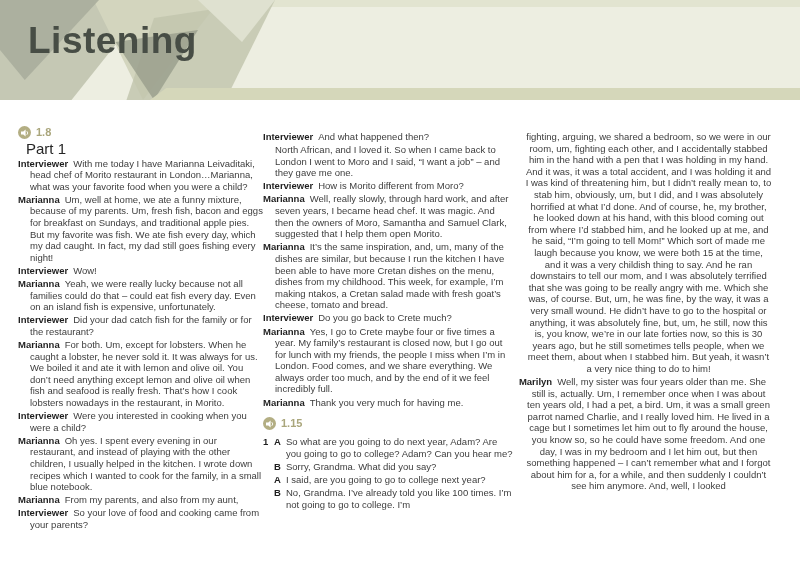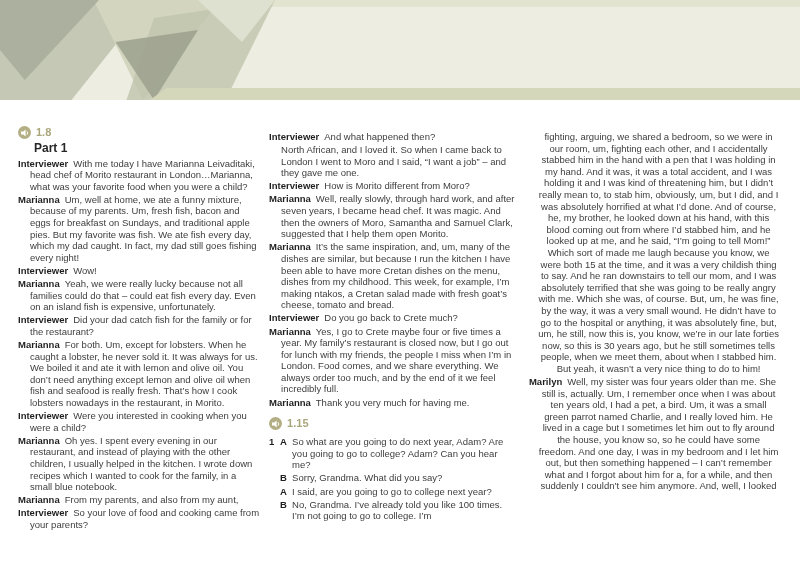--- a/index.html
+++ b/index.html
@@ -17,32 +17,32 @@
   .s1{background:#c5c8b4;clip-path:polygon(0 0,55% 0,26% 100%,0 100%);}
   .s2{background:#a9ad9c;clip-path:polygon(0 0,36% 0,9% 80%,0 50%);opacity:.9;}
   .s3{background:#d3d5be;clip-path:polygon(34% 0,80% 0,52% 100%);}
   .s4{background:#c2c5ae;clip-path:polygon(56% 18%,100% 0,82% 100%,46% 100%);opacity:.85;}
   .s5{background:#999e8c;clip-path:polygon(42% 42%,72% 30%,56% 100%);opacity:.8;}
   .s6{background:#dfe1d0;clip-path:polygon(72% 0,100% 0,88% 42%);}
   .title{position:absolute;top:20px;left:28px;margin:0;font-size:37px;font-weight:bold;
          letter-spacing:.5px;color:#474d45;}
 
   
-  .content{display:flex;padding:26px 20px 0 18px;gap:10px;}
+  .content{display:flex;padding:26px 20px 0 18px;gap:0;}
   .col{font-size:9.5px;line-height:11.6px;color:#3d3d3d;}
   .col1{width:245px;}
   .col2{width:250px;padding-top:5px;}
   .col3{width:259px;padding-top:5px;text-align:center;}
 
   .audio-line{display:flex;align-items:center;gap:5px;margin:0 0 4px 0;}
   .audio-line.second{margin:9px 0 6px 0;}
   .audio-icon{width:13px;height:13px;border-radius:50%;background:#b3ae83;
               display:inline-flex;align-items:center;justify-content:center;flex:0 0 13px;}
   .track{font-size:11px;font-weight:bold;color:#aaa67c;}
-  .part{font-weight:bold;color:#262626;margin:0 0 3px 16px;font-size:12px;}
+  .part{font-weight:normal;color:#262626;margin:0 0 3px 8px;font-size:15px;}
 
   .dlg{margin:0 0 1.5px 0;padding-left:12px;text-indent:-12px;}
   .dlg.cont{text-indent:0;}
   .spk{font-weight:bold;color:#1f1f1f;margin-right:5px;}
   .qa{margin:0 0 1.5px 0;padding-left:23px;text-indent:-23px;}
   .qa .num{display:inline-block;width:11px;font-weight:bold;color:#1f1f1f;text-indent:0;}
   .qa .letter{display:inline-block;width:12px;font-weight:bold;color:#1f1f1f;text-indent:0;}
 </style>
 </head>
 <body>
@@ -53,20 +53,21 @@
     <span class="band-topline"></span>
     <div class="band-art">
       <span class="s1"></span>
       <span class="s3"></span>
       <span class="s4"></span>
       <span class="s2"></span>
       <span class="s5"></span>
       <span class="s6"></span>
     </div>
     <span class="band-strip"></span>
+    <h1 class="title">Listening</h1>
   </div>
 
   <div class="content">
 
     <div class="col col1">
       <div class="audio-line">
         <span class="audio-icon">
           <svg width="10" height="10" viewBox="0 0 10 10" aria-hidden="true">
             <path d="M1 3.4 L3.3 3.4 L5.6 1.4 L5.6 8.6 L3.3 6.6 L1 6.6 Z" fill="#ffffff"></path>
             <path d="M6.8 3.2 A2.4 2.4 0 0 1 6.8 6.8" stroke="#ffffff" fill="none" stroke-width="0.9"></path>

